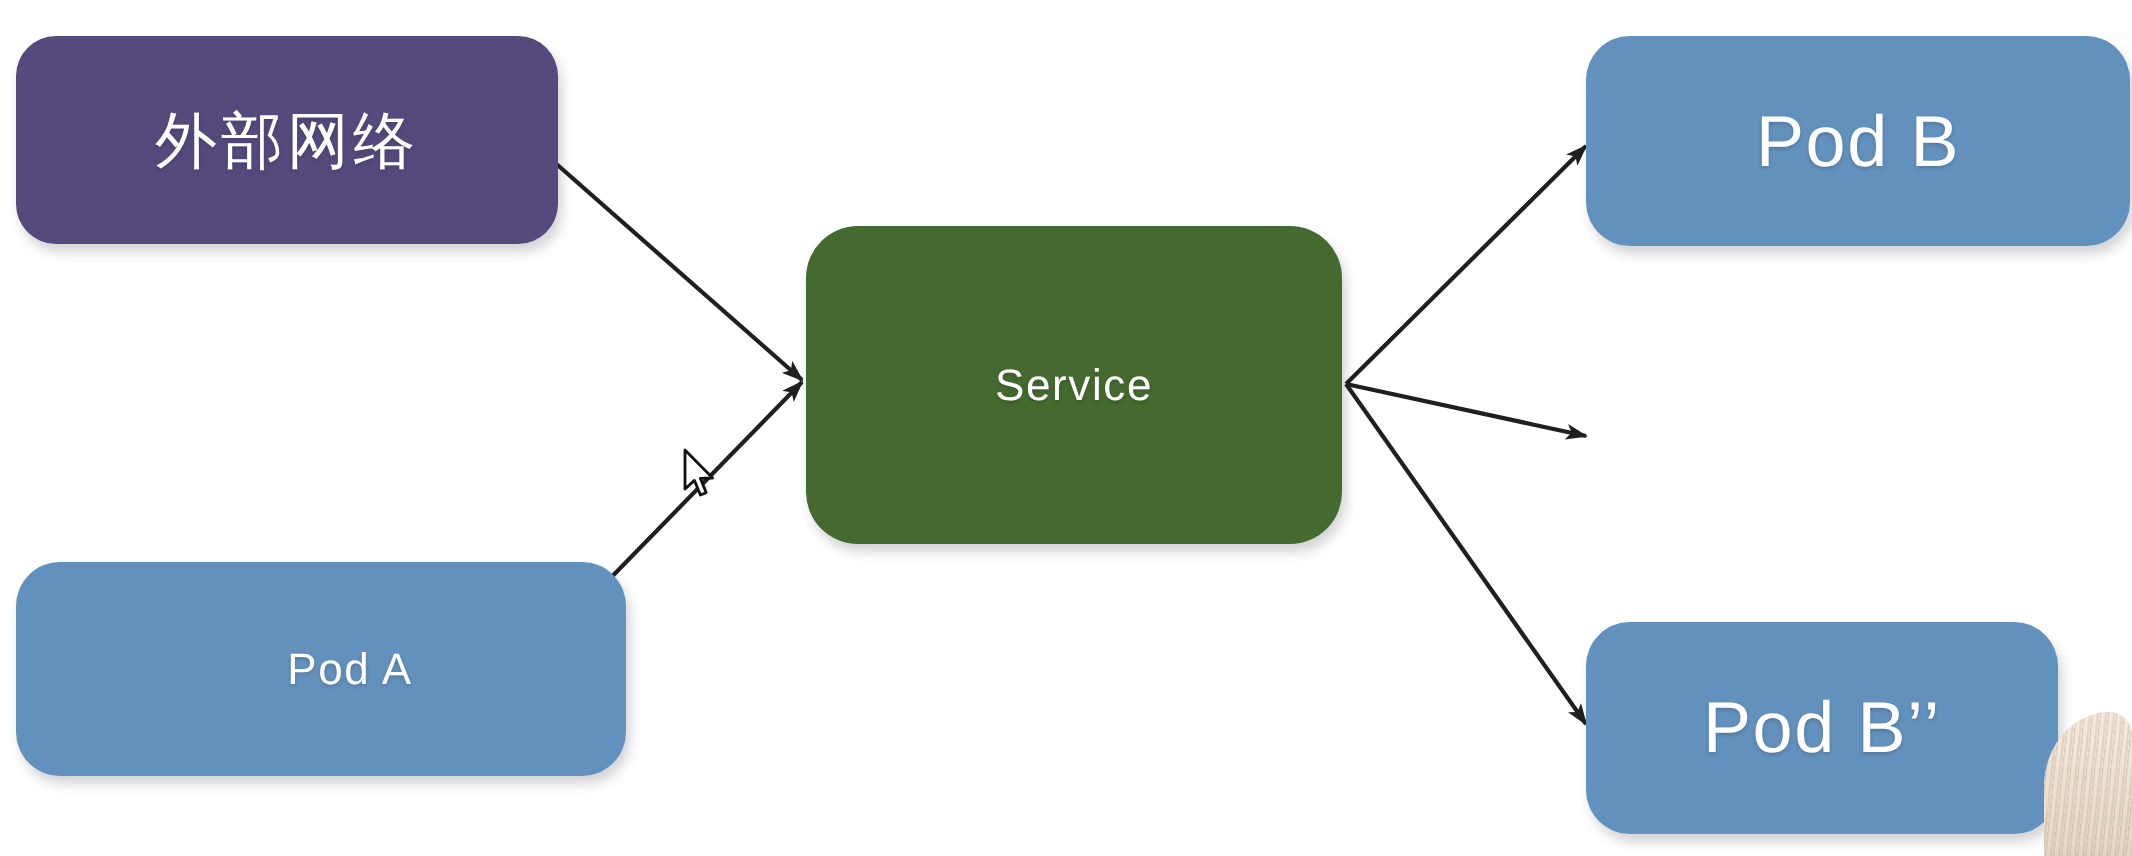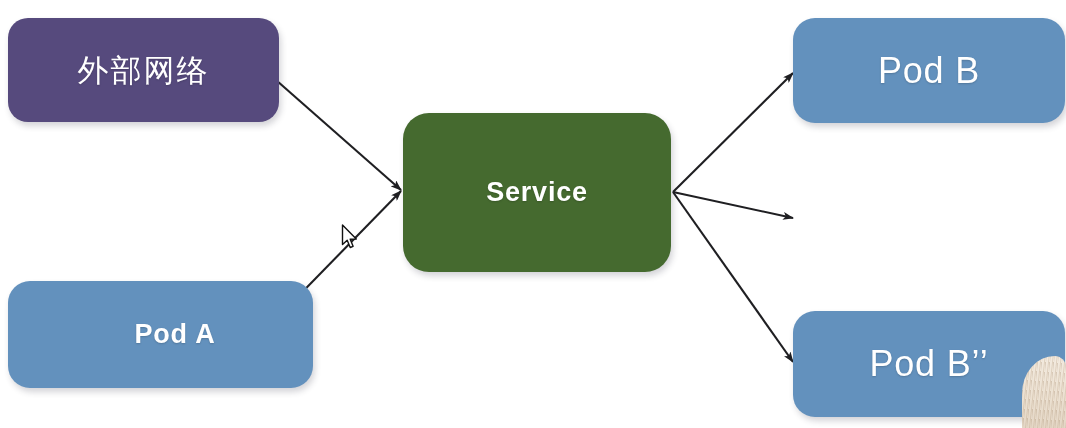--- a/index.html
+++ b/index.html
@@ -47,23 +47,22 @@
   }
   .node.pod {
     background: #6391bd;
     border-radius: 22px;
   }
   .label-cn {
     font-size: 31px;
     letter-spacing: 2px;
   }
   .label-en {
-    font-size: 27px;
+    font-size: 22px;
     letter-spacing: 0.8px;
-    font-weight: bold;
   }
   .label-en-sm {
     font-size: 36px;
     letter-spacing: 0.8px;
   }
   #edges {
     position: absolute;
     left: 0;
     top: 0;
     width: 1066px;
@@ -132,21 +131,21 @@
 
   <div class="node service" style="left:403px; top:113px; width:268px; height:159px;">
     <span class="node-label label-en">Service</span>
   </div>
 
   <div class="node pod" style="left:793px; top:18px; width:272px; height:105px;">
     <span class="node-label label-en-sm">Pod B</span>
   </div>
 
 
-  <div class="node pod" style="left:793px; top:311px; width:272px; height:106px;">
+  <div class="node pod" style="left:793px; top:311px; width:236px; height:106px;">
     <span class="node-label label-en-sm">Pod B’’</span>
   </div>
 
   <div id="webcam-overlay"></div>
 
   <svg id="cursor" viewBox="0 0 18 26" xmlns="http://www.w3.org/2000/svg">
     <path d="M1.5,1 L1.5,20.5 L6.2,16.2 L9.2,23.5 L12.1,22.3 L9.2,15.2 L15.3,15.0 Z" fill="#ffffff" stroke="#111111" stroke-width="1.4" stroke-linejoin="round"></path>
   </svg>
 
 </div>

